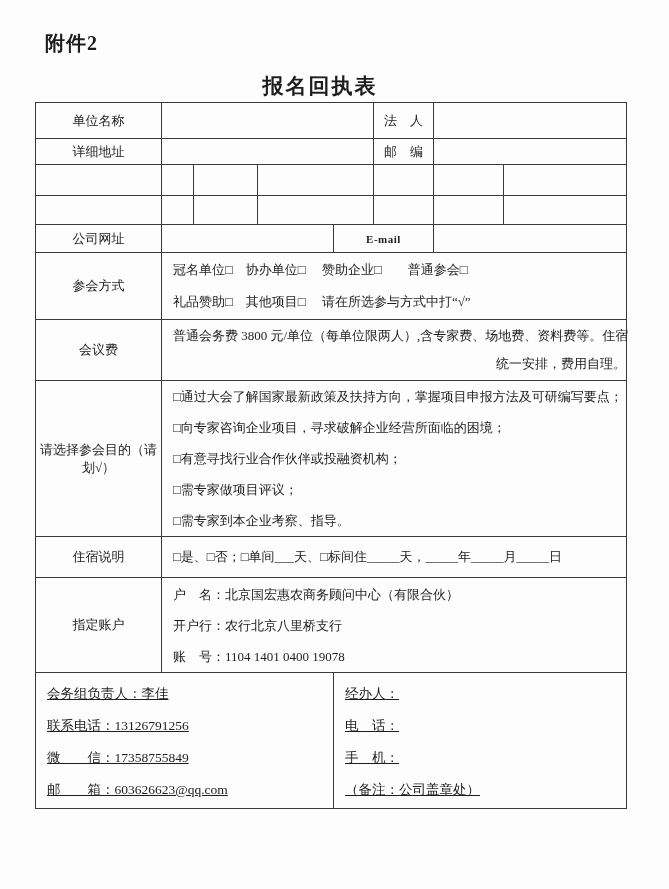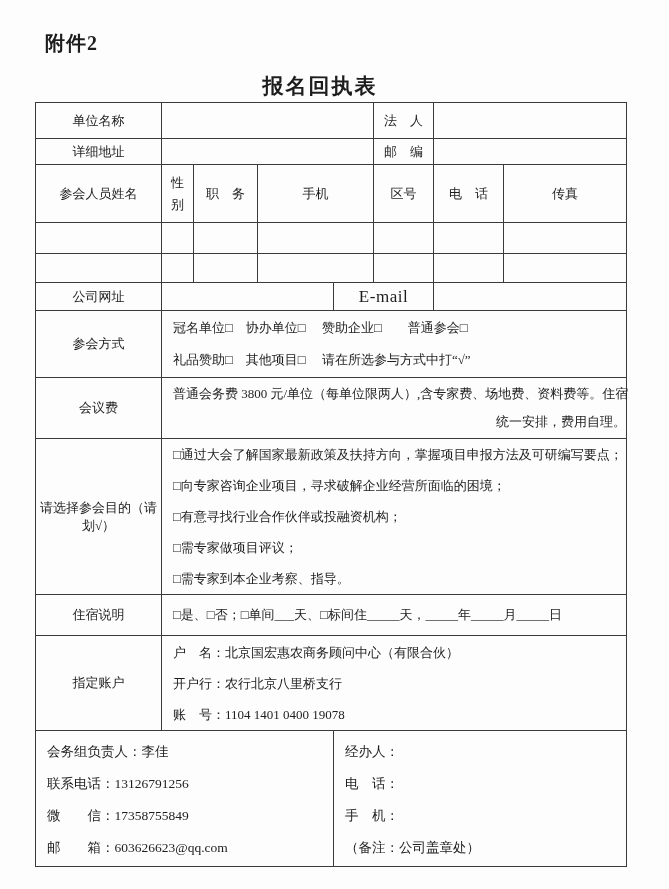--- a/index.html
+++ b/index.html
@@ -17,22 +17,22 @@
   .content { text-align:left; padding-left:11px; }
   .nowrap  { white-space:nowrap; }
   .pre     { white-space:pre-line; }
   .vstack div { line-height:22px; text-align:center; }
   .twoline div { line-height:32px; }
   .fee-line1 { line-height:28px; white-space:nowrap; }
   .fee-line2 { line-height:28px; text-align:right; }
   .purpose-item { line-height:31px; white-space:nowrap; }
   .acct-line { line-height:31px; white-space:nowrap; }
   .foot-line { line-height:32px; white-space:nowrap; font-size:13.5px; }
-  .footcell { vertical-align:middle; padding-left:11px; padding-top:2px; }
-  .email-lbl { font-size:17px; letter-spacing:0.5px; }
+  .footcell { vertical-align:middle; padding-left:11px; padding-top:2px;text-decoration:underline; }
+  .email-lbl { font-size:11px; letter-spacing:0.5px;font-weight:bold; }
 </style>
 </head>
 <body>
 
 <div class="page">
 
   <div class="attachment">附件2</div>
   <div class="doc-title">报名回执表</div>
 
   <table class="form">
@@ -55,32 +55,20 @@
       <td colspan="2"></td>
     </tr>
 
     <tr style="height:26px">
       <td class="lbl">详细地址</td>
       <td colspan="4"></td>
       <td class="lbl">邮　编</td>
       <td colspan="2"></td>
     </tr>
 
-    <tr style="height:58px">
-      <td class="lbl">参会人员姓名</td>
-      <td class="lbl vstack">
-        <div>性</div>
-        <div>别</div>
-      </td>
-      <td class="lbl">职　务</td>
-      <td class="lbl" colspan="2">手机</td>
-      <td class="lbl">区号</td>
-      <td class="lbl">电　话</td>
-      <td class="lbl">传真</td>
-    </tr>
 
     <tr style="height:31px">
       <td></td>
       <td></td>
       <td></td>
       <td colspan="2"></td>
       <td></td>
       <td></td>
       <td></td>
     </tr>

